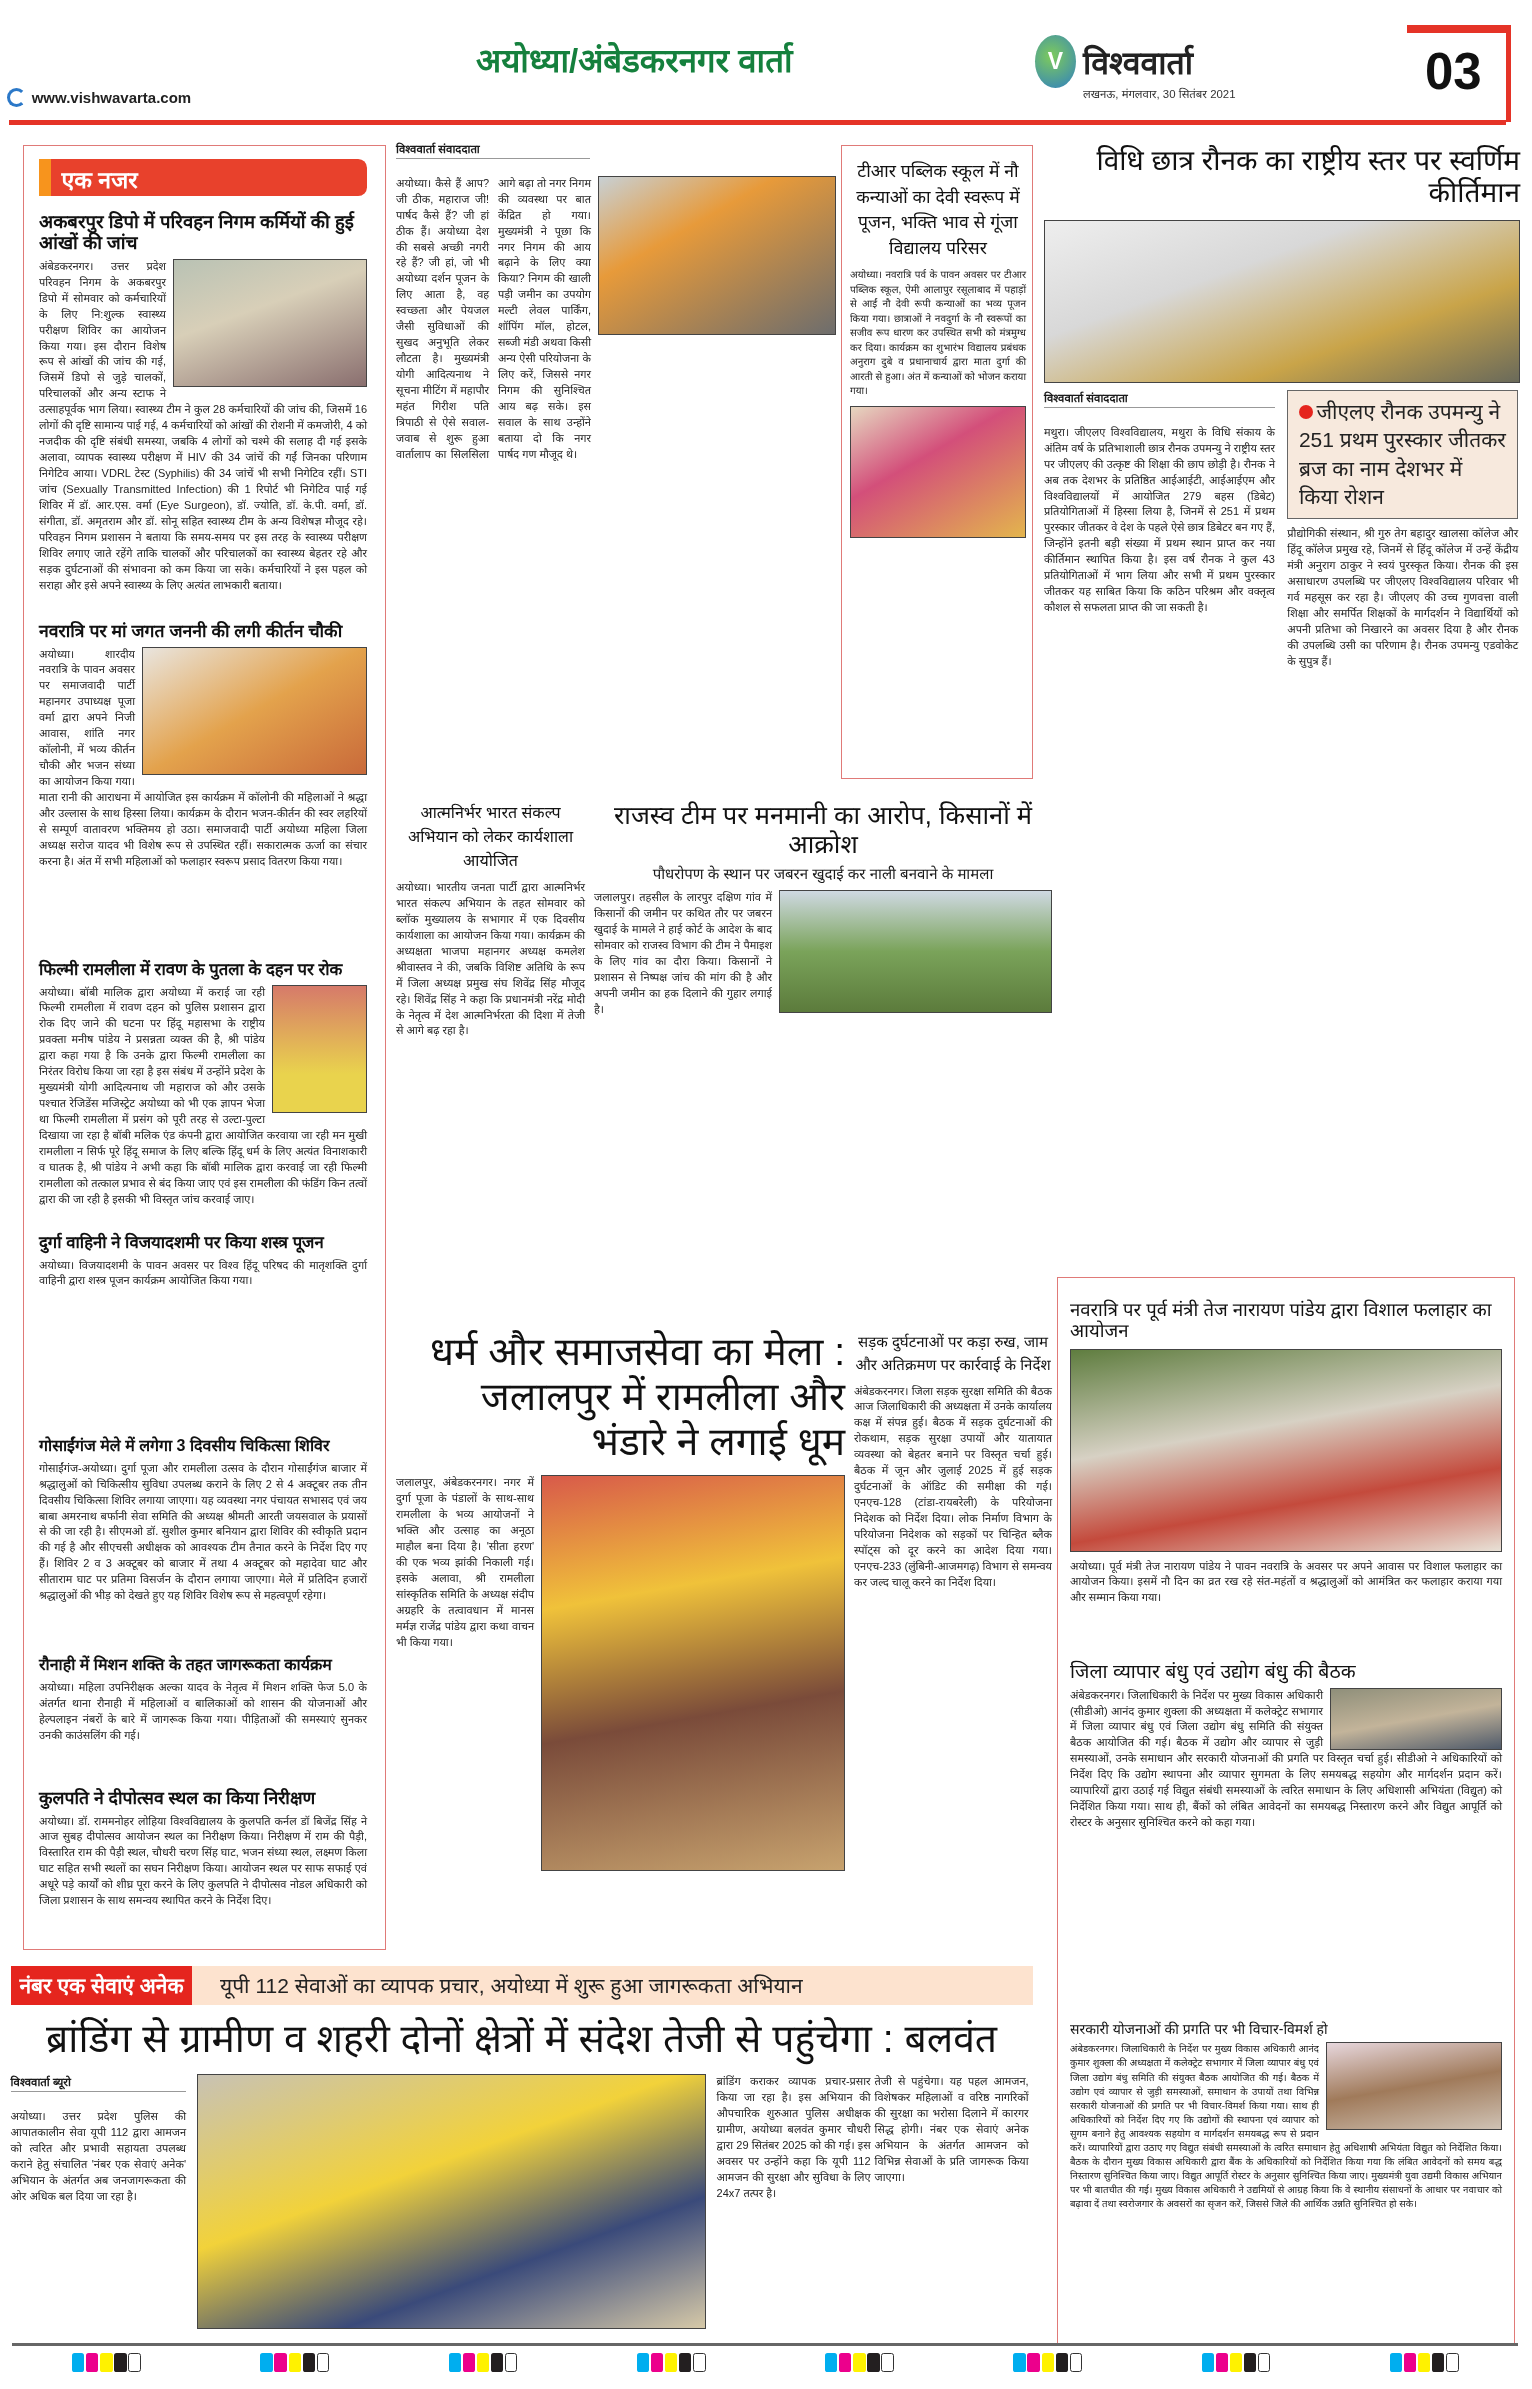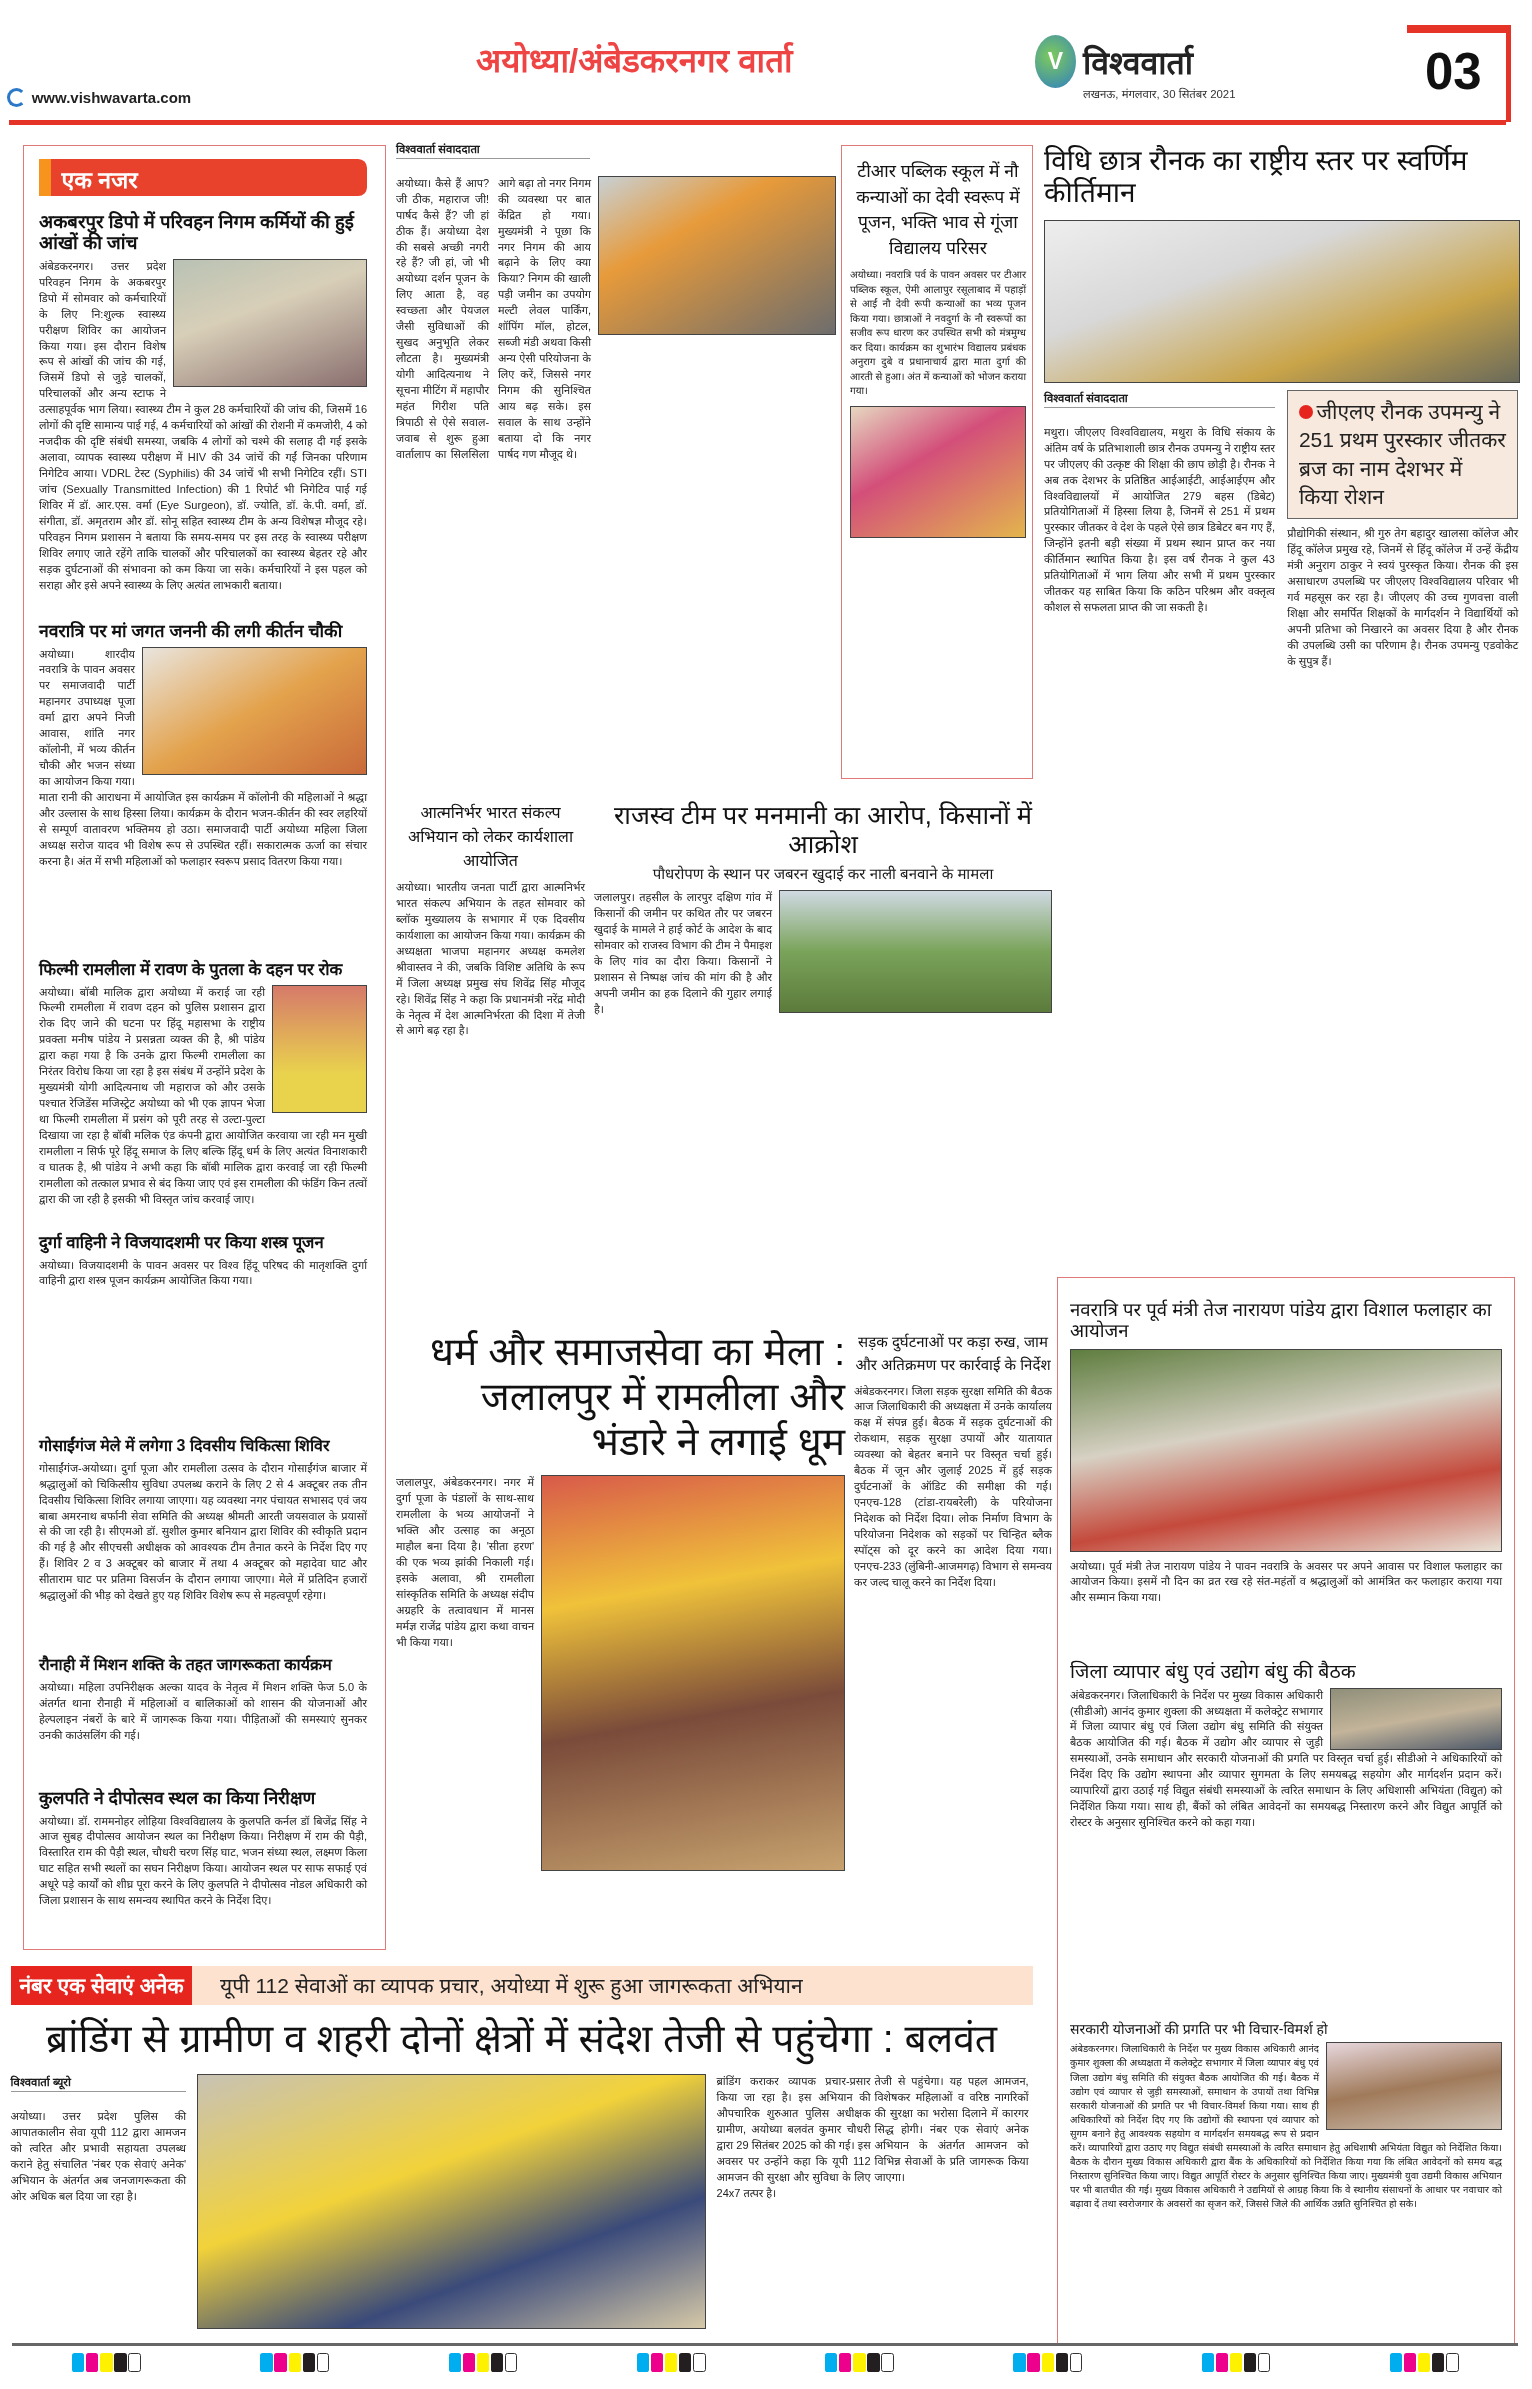--- a/index.html
+++ b/index.html
@@ -1,21 +1,21 @@
 <!DOCTYPE html>
 <html style="font-size:14px"><head>
 <meta charset="utf-8">
 <style>
 *{box-sizing:border-box;margin:0;padding:0}
 body{width:1532px;height:2389px;background:#fff;font-family:"Liberation Sans",sans-serif;color:#1a1a1a;position:relative;overflow:hidden}
 .abs{position:absolute}
 .masthead{left:0;top:0;width:1532px;height:123px}
 .site{left:7px;top:88px;font-size:15px;font-weight:bold;color:#222;display:flex;align-items:center;gap:5.3px}
 .e-icon{width:19.4px;height:19.4px;border-radius:50%;border:3.5px solid #2b78c8;border-right-color:transparent;display:inline-block}
-.section-title{left:476px;top:37px;font-size:33px;font-weight:bold;color:#ef4444}
+.section-title{left:476px;top:37px;font-size:33px;font-weight:bold;color:#15803d}
 .logo{left:1035px;top:35px;display:flex;align-items:center;gap:7px}
 .logo-mark{width:41px;height:53px;border-radius:50%;background:radial-gradient(circle at 40% 40%,#7ecb5b,#2f7fc1);display:flex;align-items:center;justify-content:center;color:#fff;font-weight:bold;font-size:23px}
 .logo-name{font-size:32px;font-weight:bold;color:#222}
 .dateline{left:1083px;top:86px;font-size:11.4px;color:#333}
 .pageno-box{left:1407px;top:25px;width:104px;height:97px;border-top:8.8px solid #e53327;border-right:5.3px solid #e53327}
 .pageno{left:1425px;top:42px;font-size:51px;font-weight:bold;color:#111}
 .redbar{left:8.8px;top:120px;width:1497px;height:5.3px;background:#e53327}
 .box{border:1.8px solid #e07a78}
 .hd{font-weight:bold;color:#111;line-height:1.15}
 .txt{font-size:11px;line-height:1.45;color:#222;text-align:justify}
@@ -98,21 +98,21 @@
 </div>
 
 <div class="abs box" style="left:841px;top:145px;width:192px;height:634px"></div>
 <div class="abs" style="left:850px;top:159px;width:176px">
   <div class="hd" style="font-size:17.6px;text-align:center;line-height:1.45;margin-bottom:7px;font-weight:normal">टीआर पब्लिक स्कूल में नौ कन्याओं का देवी स्वरूप में पूजन, भक्ति भाव से गूंजा विद्यालय परिसर</div>
   <div class="txt" style="font-size:10px">अयोध्या। नवरात्रि पर्व के पावन अवसर पर टीआर पब्लिक स्कूल, ऐमी आलापुर रसूलाबाद में पहाड़ों से आईं नौ देवी रूपी कन्याओं का भव्य पूजन किया गया। छात्राओं ने नवदुर्गा के नौ स्वरूपों का सजीव रूप धारण कर उपस्थित सभी को मंत्रमुग्ध कर दिया। कार्यक्रम का शुभारंभ विद्यालय प्रबंधक अनुराग दुबे व प्रधानाचार्य द्वारा माता दुर्गा की आरती से हुआ। अंत में कन्याओं को भोजन कराया गया।</div>
   <div class="photo" style="width:176px;height:132px;margin-top:7px;background:linear-gradient(150deg,#e6d7c0,#d34f7a 40%,#e3b54d)"></div>
 </div>
 
 <div class="abs" style="left:1044px;top:145px;width:476px">
-  <div class="hd" style="font-size:28px;text-align:left;margin-bottom:10.6px;font-weight:normal">विधि छात्र रौनक का राष्ट्रीय स्तर पर स्वर्णिम कीर्तिमान</div>
+  <div class="hd" style="font-size:28px;text-align:right;margin-bottom:10.6px;font-weight:normal">विधि छात्र रौनक का राष्ट्रीय स्तर पर स्वर्णिम कीर्तिमान</div>
   <div class="photo" style="width:476px;height:163px;background:linear-gradient(160deg,#eee,#d8d8d8 35%,#c9a449 70%,#6a6a5a)"></div>
   <div style="display:flex;gap:12.3px;margin-top:7px">
     <div style="width:231px">
       <div class="sub-by">विश्ववार्ता संवाददाता</div>
       <div class="txt">मथुरा। जीएलए विश्वविद्यालय, मथुरा के विधि संकाय के अंतिम वर्ष के प्रतिभाशाली छात्र रौनक उपमन्यु ने राष्ट्रीय स्तर पर जीएलए की उत्कृष्ट की शिक्षा की छाप छोड़ी है। रौनक ने अब तक देशभर के प्रतिष्ठित आईआईटी, आईआईएम और विश्वविद्यालयों में आयोजित 279 बहस (डिबेट) प्रतियोगिताओं में हिस्सा लिया है, जिनमें से 251 में प्रथम पुरस्कार जीतकर वे देश के पहले ऐसे छात्र डिबेटर बन गए हैं, जिन्होंने इतनी बड़ी संख्या में प्रथम स्थान प्राप्त कर नया कीर्तिमान स्थापित किया है। इस वर्ष रौनक ने कुल 43 प्रतियोगिताओं में भाग लिया और सभी में प्रथम पुरस्कार जीतकर यह साबित किया कि कठिन परिश्रम और वक्तृत्व कौशल से सफलता प्राप्त की जा सकती है।</div>
     </div>
     <div style="width:231px">
       <div class="pullquote"><span class="red-dot"></span><span>जीएलए रौनक उपमन्यु ने 251 प्रथम पुरस्कार जीतकर ब्रज का नाम देशभर में किया रोशन</span></div>
       <div class="txt" style="margin-top:7px">प्रौद्योगिकी संस्थान, श्री गुरु तेग बहादुर खालसा कॉलेज और हिंदू कॉलेज प्रमुख रहे, जिनमें से हिंदू कॉलेज में उन्हें केंद्रीय मंत्री अनुराग ठाकुर ने स्वयं पुरस्कृत किया। रौनक की इस असाधारण उपलब्धि पर जीएलए विश्वविद्यालय परिवार भी गर्व महसूस कर रहा है। जीएलए की उच्च गुणवत्ता वाली शिक्षा और समर्पित शिक्षकों के मार्गदर्शन ने विद्यार्थियों को अपनी प्रतिभा को निखारने का अवसर दिया है और रौनक की उपलब्धि उसी का परिणाम है। रौनक उपमन्यु एडवोकेट के सुपुत्र हैं।</div>
     </div>

